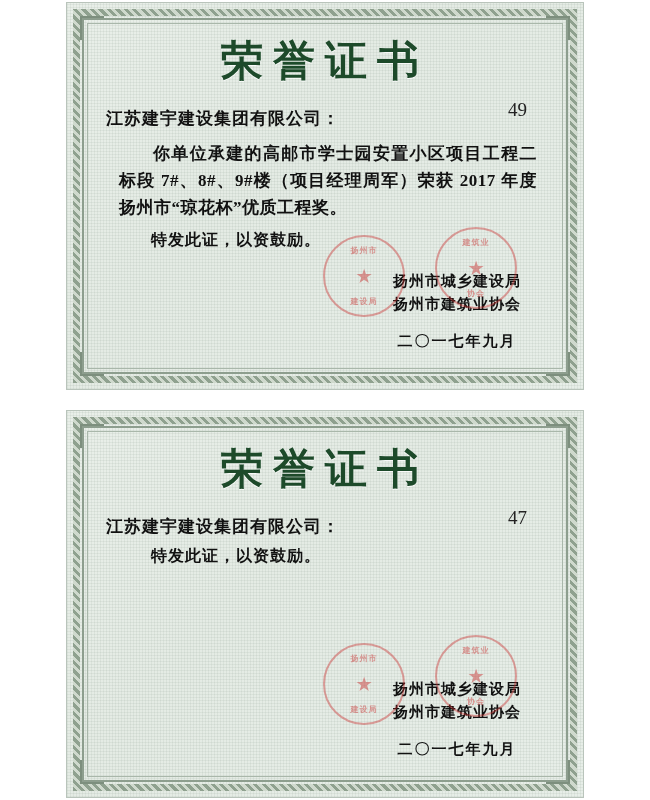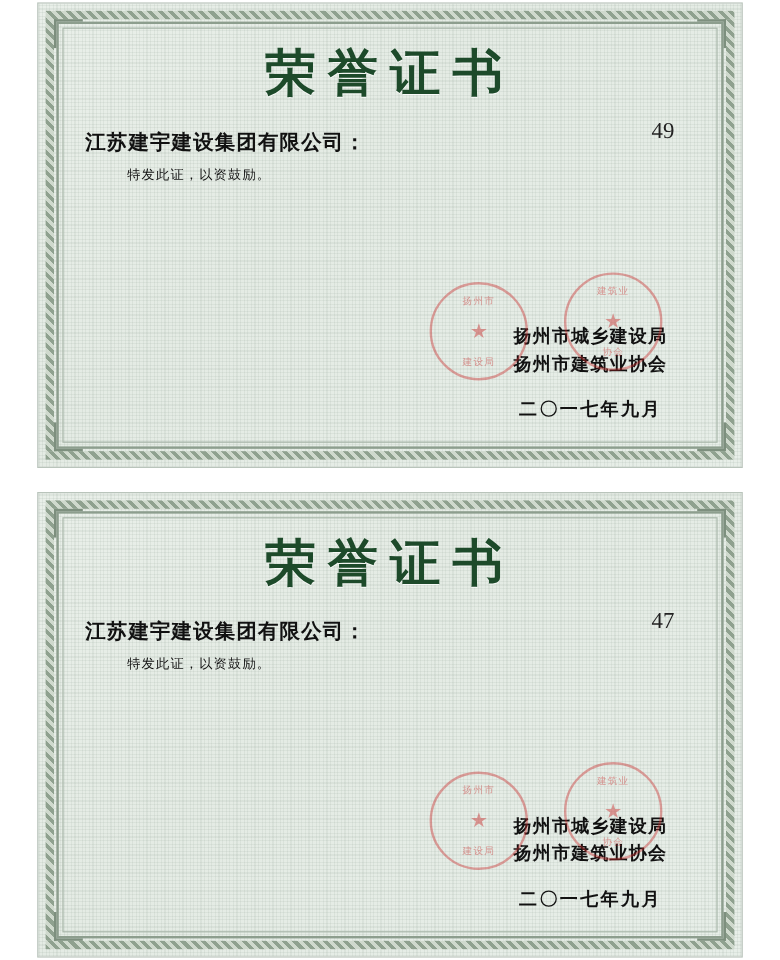--- a/index.html
+++ b/index.html
@@ -19,21 +19,21 @@
     display: flex;
     flex-direction: column;
     justify-content: space-between;
     box-sizing: border-box;
     padding: 2px 0;
   }
 
   
   .certificate {
     position: relative;
-    width: 588px;
+    width: 518px;
     height: 388px;
     margin: 0 auto;
     box-sizing: border-box;
     background:
       repeating-linear-gradient(0deg, rgba(120,140,125,0.10) 0px, rgba(120,140,125,0.10) 1px, rgba(255,255,255,0) 1px, rgba(255,255,255,0) 3px),
       repeating-linear-gradient(90deg, rgba(120,140,125,0.10) 0px, rgba(120,140,125,0.10) 1px, rgba(255,255,255,0) 1px, rgba(255,255,255,0) 3px),
       linear-gradient(135deg, #e9efe9 0%, #e4ebe4 40%, #e7eee8 100%);
     border: 1px solid #b9c4bb;
   }
   
@@ -114,22 +114,22 @@
     color: #111;
     line-height: 1.6;
     text-align: justify;
     text-justify: inter-ideograph;
     text-indent: 2em;
     letter-spacing: 0.5px;
   }
   .closing {
     margin-top: 8px;
     margin-left: 24px;
-    font-size: 11px;
-    font-weight: normal;
+    font-size: 16px;
+    font-weight: bold;
     color: #111;
     text-indent: 2em;
     letter-spacing: 1px;
   }
 
   .signature-block {
     position: absolute;
     right: 34px;
     bottom: 14px;
     text-align: center;
@@ -150,21 +150,21 @@
 
   
   .seal {
     position: absolute;
     width: 78px;
     height: 78px;
     border-radius: 50%;
     border: 2px solid rgba(200,40,40,0.55);
     color: rgba(200,40,40,0.6);
     font-size: 9px;
-    font-weight: normal;
+    font-weight: bold;
     opacity: 0.75;
     pointer-events: none;
   }
   .seal .seal-star {
     position: absolute;
     left: 50%; top: 50%;
     transform: translate(-50%,-50%);
     font-size: 17px;
     color: rgba(200,40,40,0.6);
   }
@@ -191,20 +191,21 @@
     <div class="frame-inner"></div>
     <div class="corner tl"></div>
     <div class="corner tr"></div>
     <div class="corner bl"></div>
     <div class="corner br"></div>
 
     <div class="content">
       <div class="cert-title">荣誉证书</div>
       <div class="cert-number">49</div>
       <div class="salutation">江苏建宇建设集团有限公司：</div>
+      <div class="body-text">你单位承建的高邮市学士园安置小区项目工程二标段 7#、8#、9#楼（项目经理周军）荣获 2017 年度扬州市“琼花杯”优质工程奖。</div>
       <div class="closing">特发此证，以资鼓励。</div>
 
       <div class="signature-block">
         <div class="sig-line">扬州市城乡建设局</div>
         <div class="sig-line">扬州市建筑业协会</div>
         <div class="sig-date">二〇一七年九月</div>
       </div>
 
       <div class="seal seal-a">
         <div class="seal-arc top">扬州市</div>

